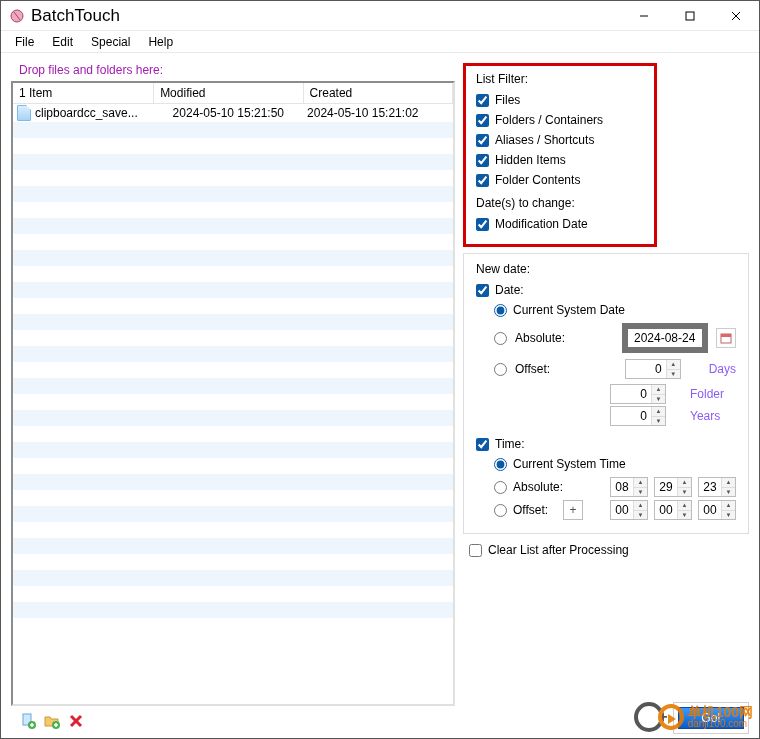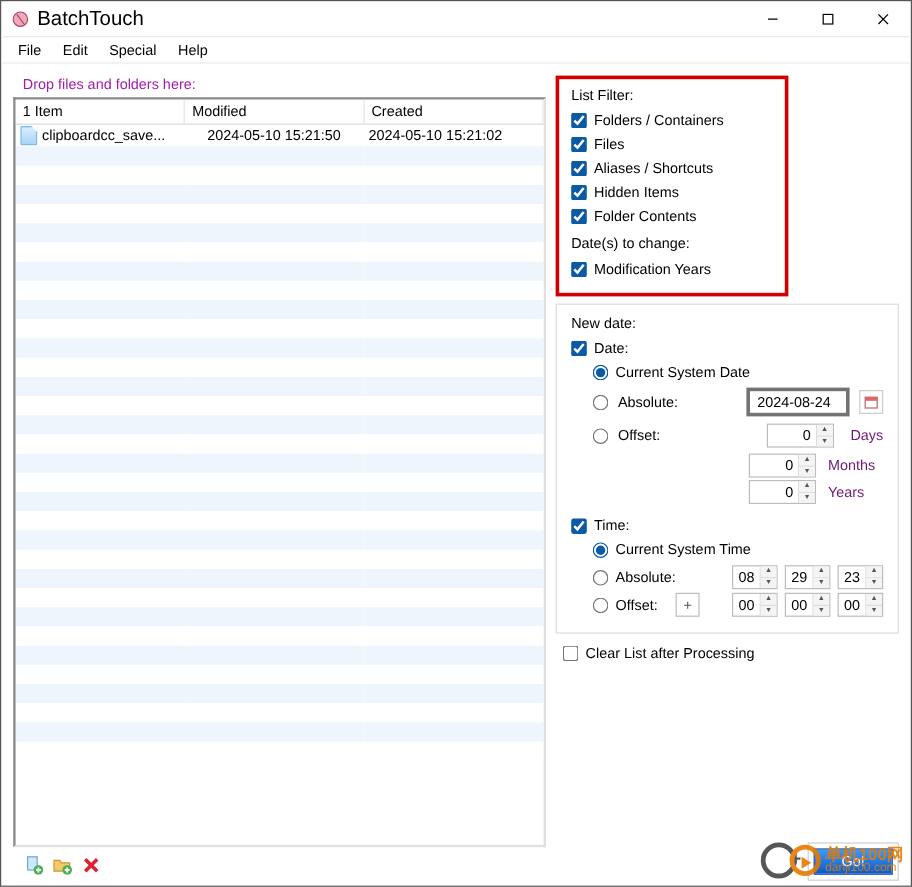--- a/index.html
+++ b/index.html
@@ -151,24 +151,24 @@
   }
   .spinner .sb {
     flex:1; display:flex; align-items:center; justify-content:center;
     font-size: 6px; line-height: 1; color:#555; background:#f4f4f4;
     cursor: default;
   }
   .spinner .sb:first-child{ border-bottom:1px solid #ddd;}
   .offsetRow {
     display: flex; align-items: center; gap: 4px; margin: 2px 0 2px 0;
   }
-  .suffix { color: #701a75; margin-left: 6px; }
+  .suffix { color: #8b5cf6; margin-left: 20px; }
   .rowline { display:flex; align-items:center; gap:8px;}
   .dateinput {
-    border:3px solid #737373; padding:2px 6px; width:86px;
+    border:6px solid #737373; padding:2px 6px; width:86px;
     font-family:inherit; font-size:12px; background:#fff;
   }
   .calbtn {
     width:20px; height:20px; border:1px solid #ccc; background:#fdfdfd;
     display:flex; align-items:center; justify-content:center;
   }
   .gobox {
     border:1px solid #cfcfcf; padding:4px 4px; background:#fff;
     align-self:flex-end; width:76px;
     position:absolute; right:0; bottom:-2px;
@@ -474,43 +474,43 @@
         </span>
     </div>
   </div>
 
   <div class="rightpane">
 
     <div class="panel redbox">
       <div class="head">List Filter:</div>
       <div class="checkrow">
           <input type="checkbox" checked="" style="">
+          <label>Files</label>
+        </div>
+      <div class="checkrow">
+          <input type="checkbox" checked="" style="">
           <label>Folders / Containers</label>
-        </div>
-      <div class="checkrow">
-          <input type="checkbox" checked="" style="">
-          <label>Files</label>
         </div>
       <div class="checkrow">
           <input type="checkbox" checked="" style="">
           <label>Aliases / Shortcuts</label>
         </div>
       <div class="checkrow">
           <input type="checkbox" checked="" style="">
           <label>Hidden Items</label>
         </div>
       <div class="checkrow">
           <input type="checkbox" checked="" style="">
           <label>Folder Contents</label>
         </div>
       <div class="section-gap"></div>
       <div class="head">Date(s) to change:</div>
       <div class="checkrow">
           <input type="checkbox" checked="" style="">
-          <label>Modification Years</label>
+          <label>Modification Date</label>
         </div>
     </div>
 
     <div class="panel">
       <div class="head">New date:</div>
 
       <div class="checkrow">
           <input type="checkbox" checked="" style="">
           <label>Date:</label>
         </div>
@@ -546,21 +546,21 @@
         </div>
         <div class="offsetRow" style="justify-content:flex-end;padding-right:0">
           <span class="wide"></span>
           <span class="numfield">
               <input value="0" style="">
               <span class="spinner">
                 <span class="sb">▲</span>
                 <span class="sb">▼</span>
               </span>
             </span>
-          <span class="suffix" style="width:46px">Months</span>
+          <span class="suffix" style="width:46px">Folder</span>
         </div>
         <div class="offsetRow" style="justify-content:flex-end">
           <span class="wide"></span>
           <span class="numfield">
               <input value="0" style="">
               <span class="spinner">
                 <span class="sb">▲</span>
                 <span class="sb">▼</span>
               </span>
             </span>

